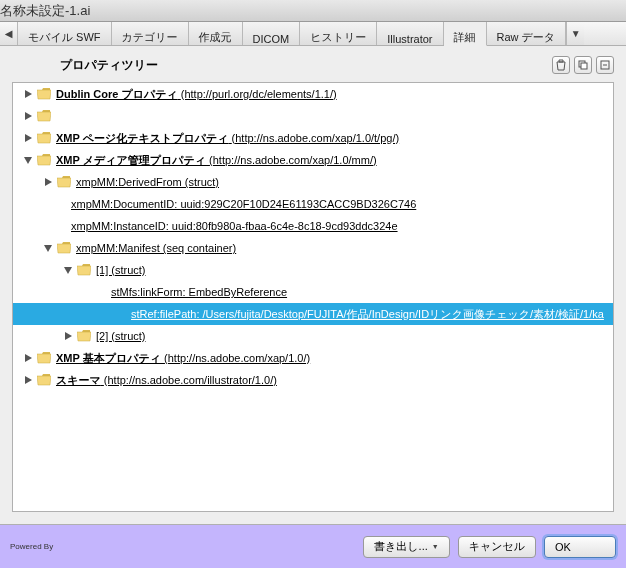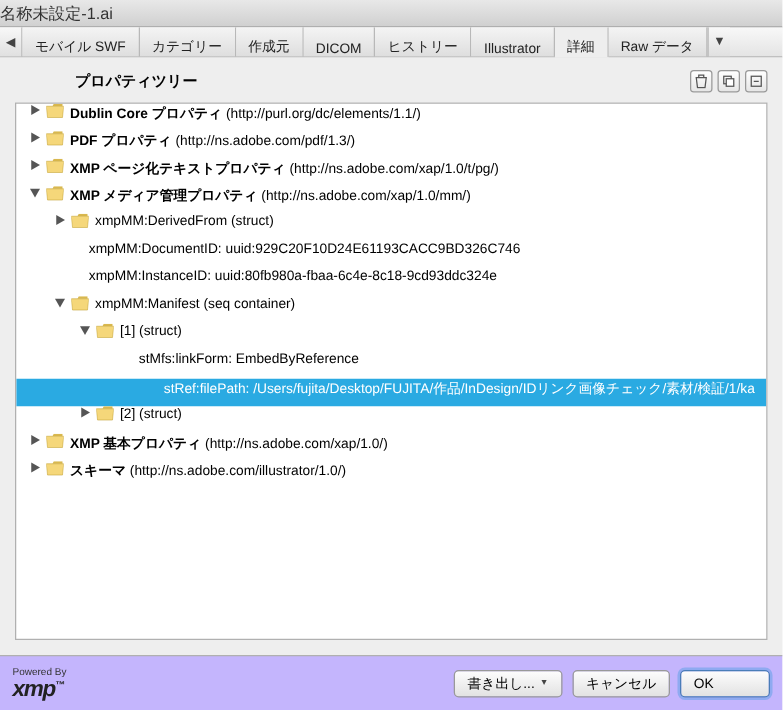--- a/index.html
+++ b/index.html
@@ -82,22 +82,24 @@
   .tree-panel {
     background: #fff;
     border: 1px solid #b0b0b0;
     height: calc(100% - 28px);
     overflow: auto;
     position: relative;
     font-size: 11px;
   }
   .row {
     display: flex;
+    align-items: center;
     height: 22px;
     white-space: nowrap;
+    text-decoration: underline;
   }
   .row.selected {
     background: #2aaae2;
     color: #fff;
   }
   .indent { display:inline-block; }
   .disclosure {
     width: 10px; height:10px;
     display:inline-block;
     margin-right:4px;
@@ -216,21 +218,20 @@
           <svg width="10" height="10" viewBox="0 0 10 10">
             <path d="M2 1 L9 5 L2 9 Z" fill="#555"></path>
           </svg>
         </span>
         <span class="folder">
           <svg width="14" height="12" viewBox="0 0 14 12">
             <path d="M0 2 L5 2 L6 0 L13 0 L13 2 L0 2 Z" fill="#d9b84f"></path>
             <path d="M0 2 L14 2 L13 11 L1 11 Z" fill="#f5d77a" stroke="#c9a83f" stroke-width="0.5"></path>
           </svg>
         </span>
-        <span class="row-text"><b>PDF プロパティ</b> <span class="paren">(http://ns.adobe.com/pdf/1.3/)</span></span>
       </div>
       <div class="row">
         <span class="indent" style="width:10px"></span>
         <span class="disclosure">
           <svg width="10" height="10" viewBox="0 0 10 10">
             <path d="M2 1 L9 5 L2 9 Z" fill="#555"></path>
           </svg>
         </span>
         <span class="folder">
           <svg width="14" height="12" viewBox="0 0 14 12">
@@ -368,21 +369,20 @@
           </svg>
         </span>
         <span class="row-text"><b>スキーマ</b> <span class="paren">(http://ns.adobe.com/illustrator/1.0/)</span></span>
       </div>
     </div>
 </div>
 
 <div class="footer">
   <div class="powered">
     <span class="powered-label">Powered By</span>
-    <span class="xmp-logo"><span>xmp</span><sup>™</sup></span>
   </div>
   <div class="btn">
     <span>書き出し...</span>
       <span class="caret-down">▼</span>
   </div>
   <div class="btn">キャンセル</div>
   <div class="btn default">OK</div>
 </div>
 
 </body></html>

